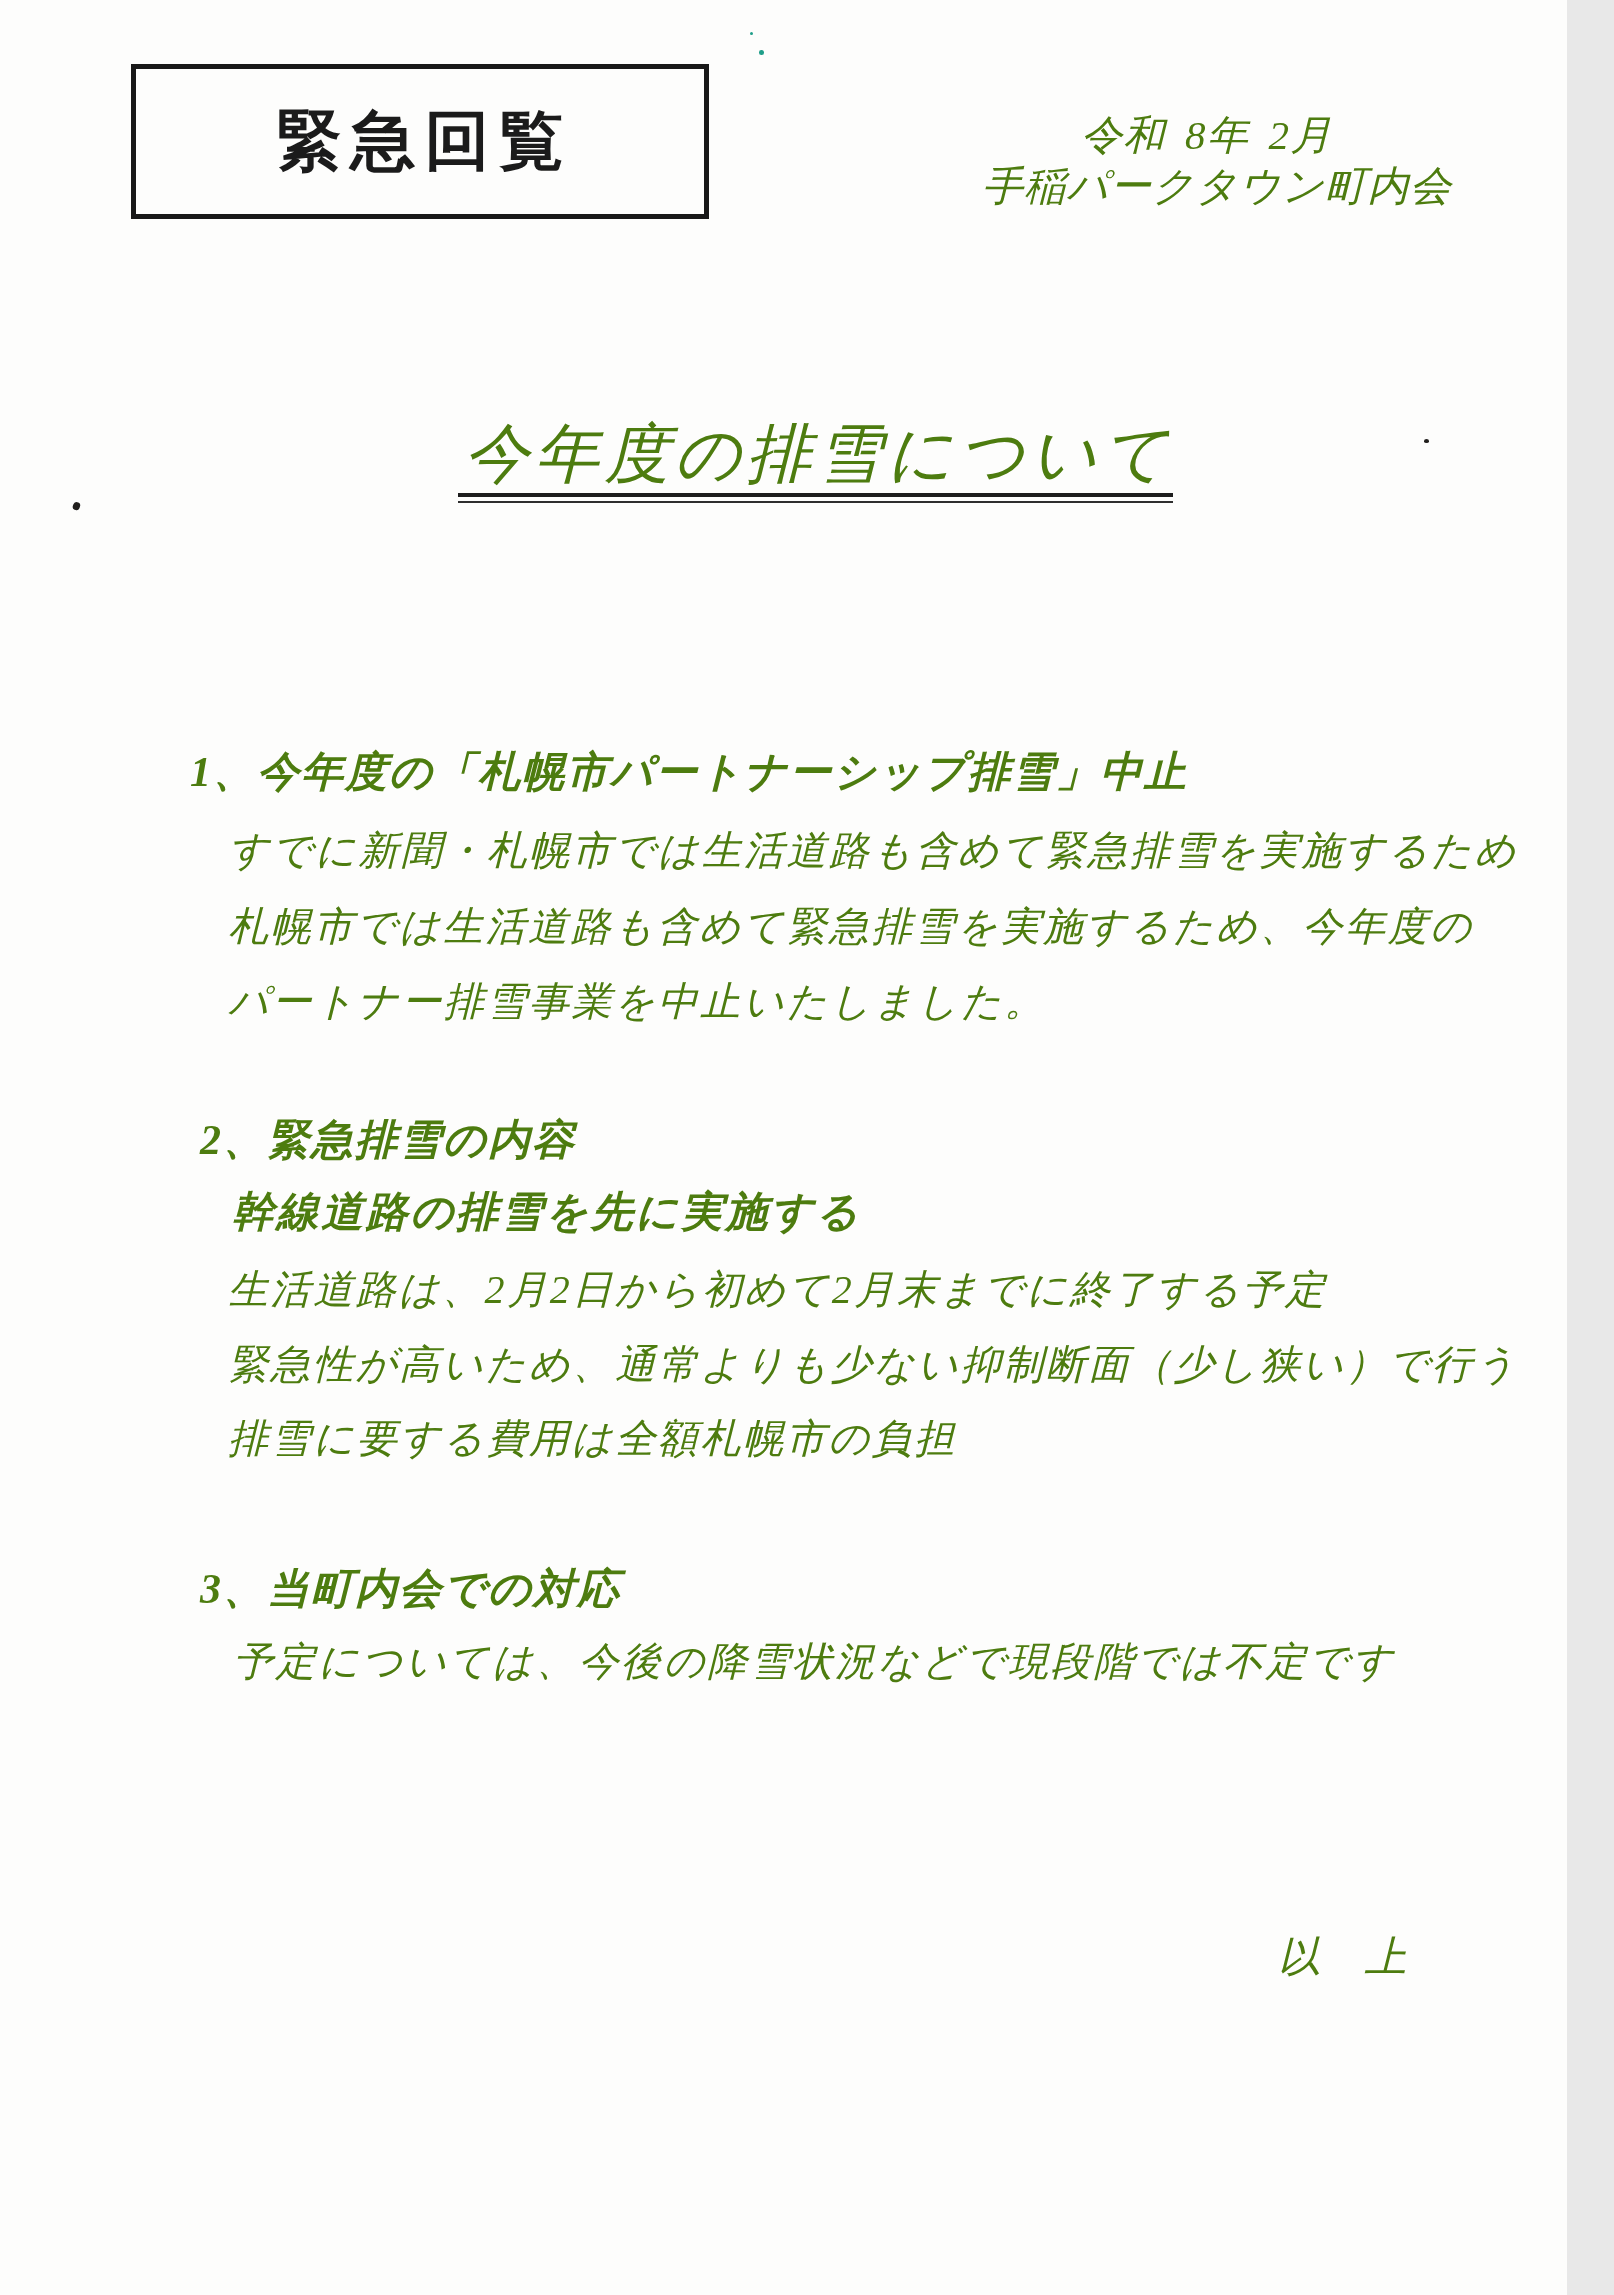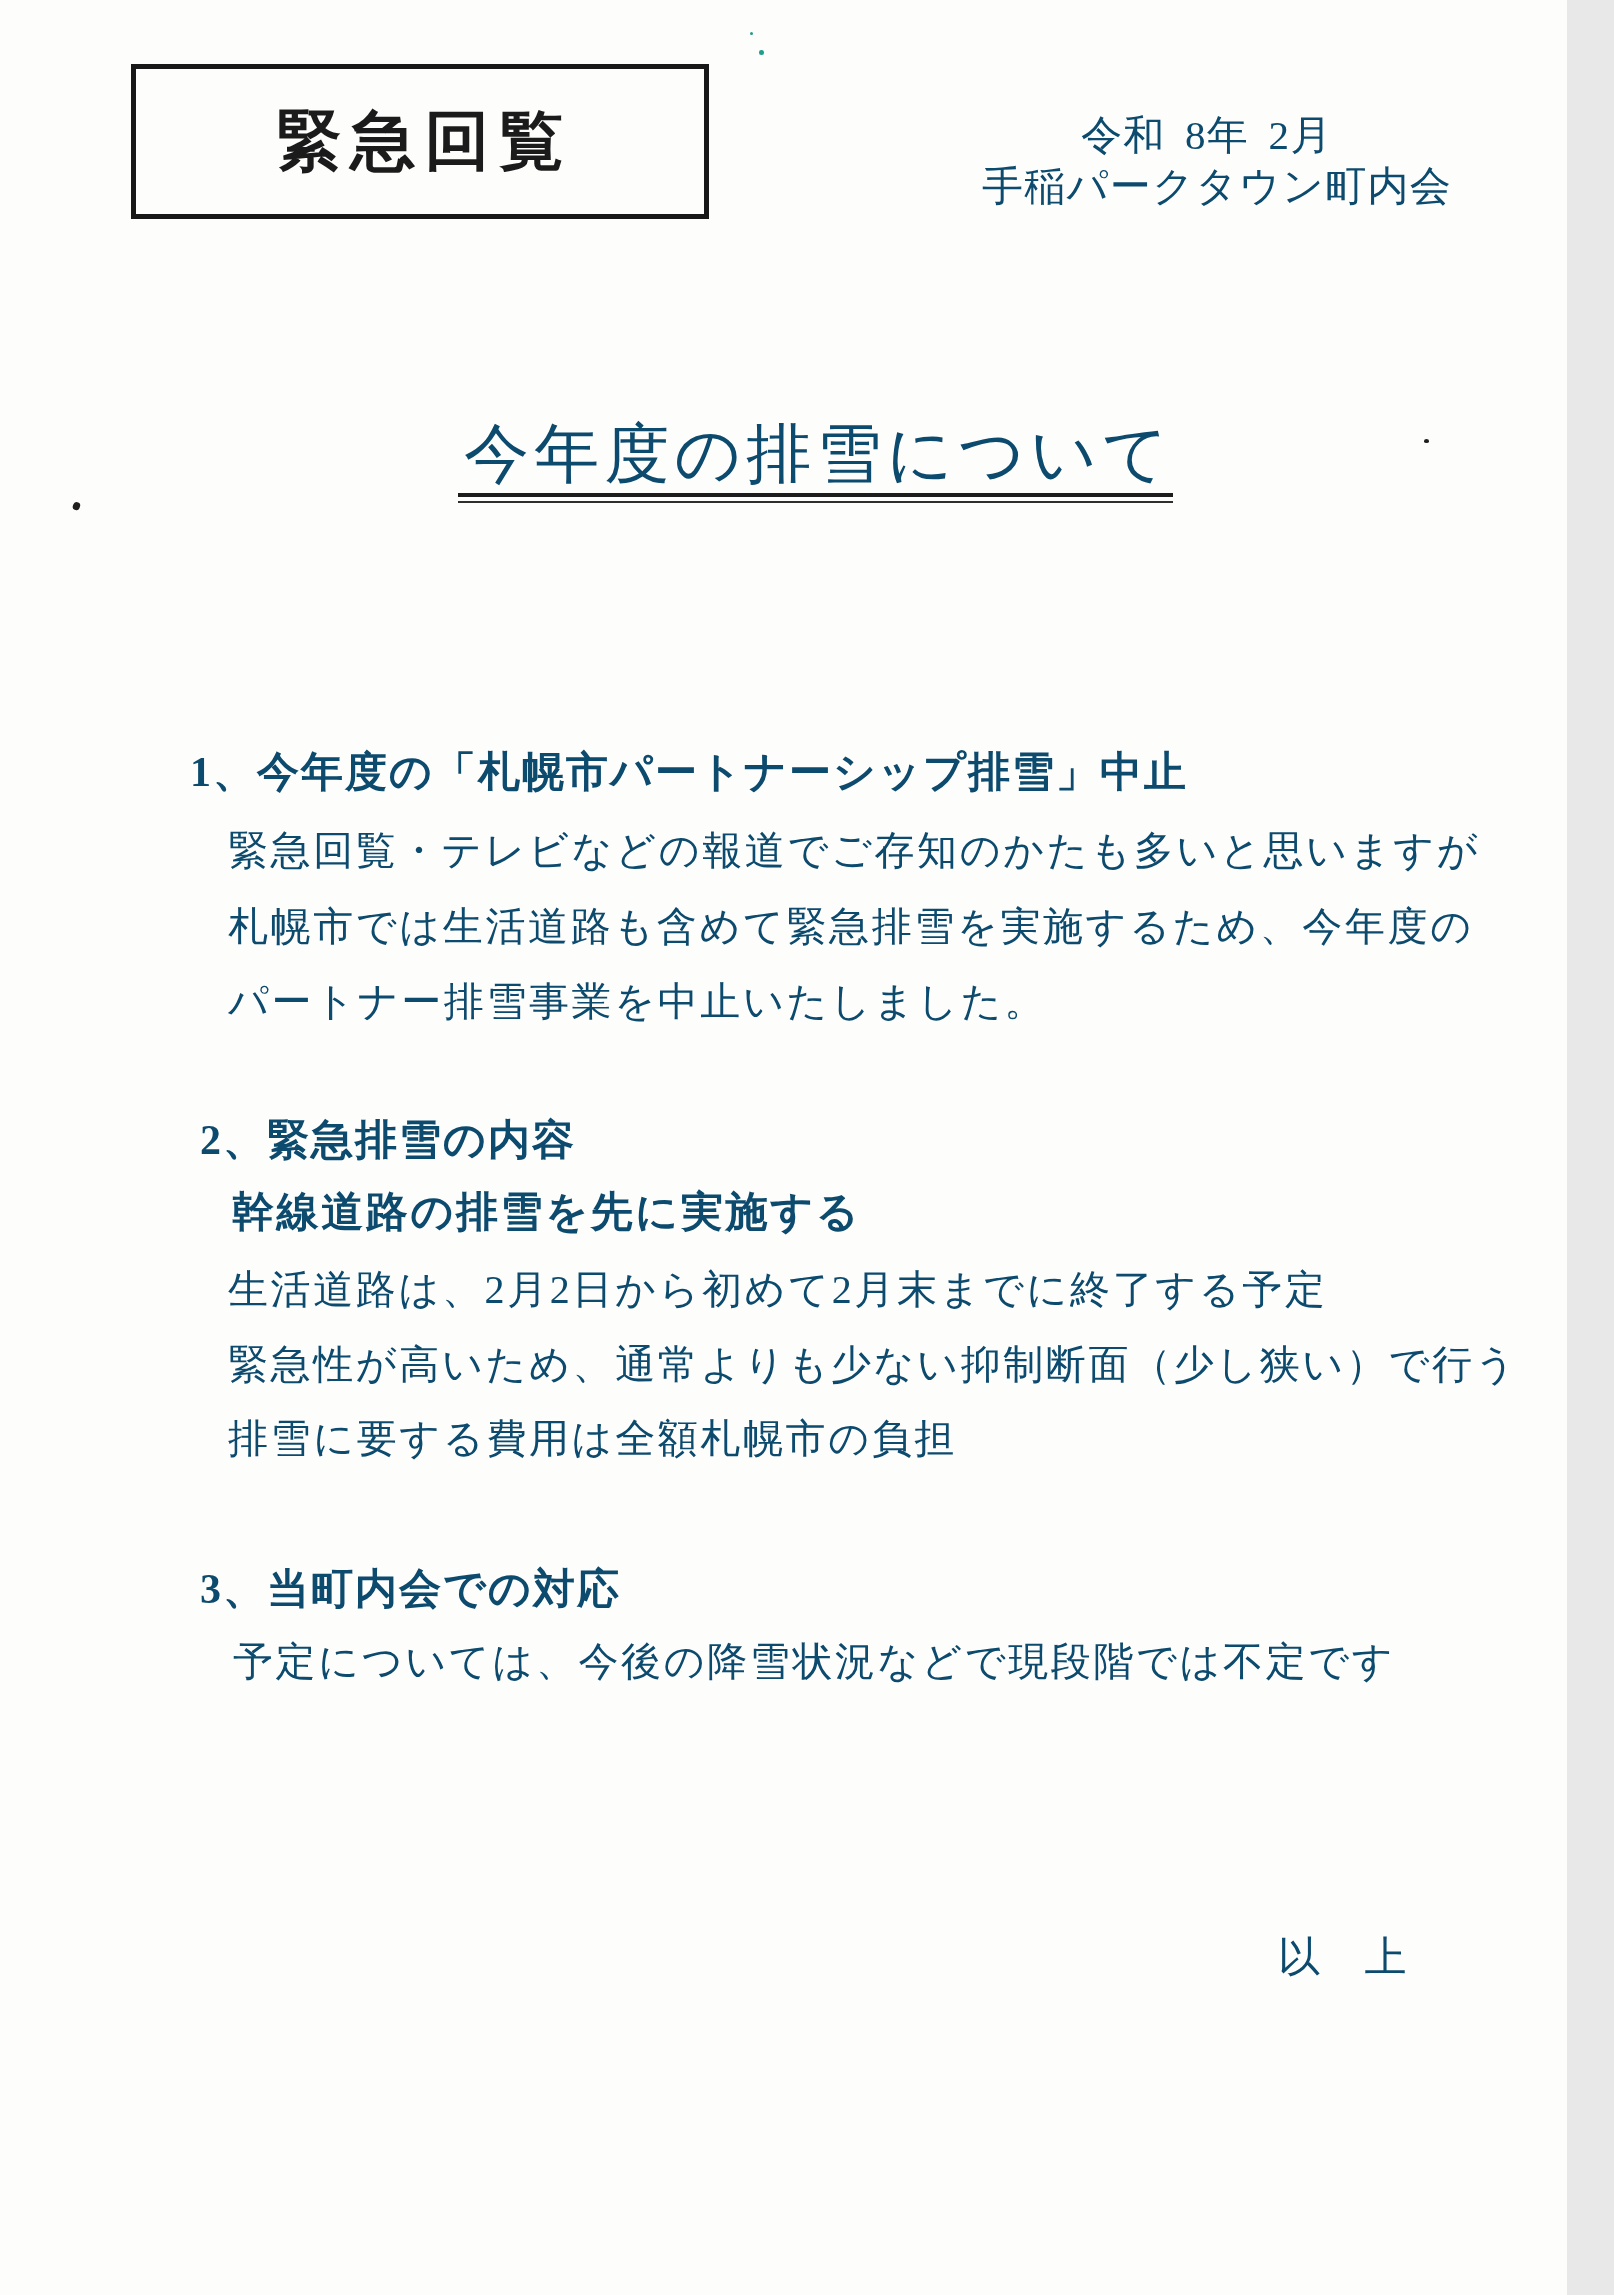--- a/index.html
+++ b/index.html
@@ -9,21 +9,22 @@
     height:2295px;
     background:#fdfdfc;
     overflow:hidden;
     font-family:"Liberation Serif","DejaVu Serif",serif;
     color:#1b1b1b;
   }
   .line{
     position:absolute;
     white-space:nowrap;
     line-height:1;
-    color:#0c4a6e;
+    color:#4d7c0f;
+    font-style:italic;
   }
   .stamp-box{
     position:absolute;
     left:131px; top:64px;
     width:568px; height:145px;
     border:5.9px solid #181818;
     display:flex;
     align-items:center;
     justify-content:center;
   }
@@ -63,21 +64,21 @@
   </div>
 
   <div class="line hdr" style="left:1081px; top:115px; word-spacing:7.9px;">令和 8年 2月</div>
   <div class="line doc-title">今年度の排雪について</div>
 
   <div class="line hdr" style="left:982px; top:166px;">手稲パークタウン町内会</div>
   <div class="rule rule-thick"></div>
   <div class="rule rule-thin"></div>
 
   <div class="line heading" style="left:190px; top:751px;">1、今年度の「札幌市パートナーシップ排雪」中止</div>
-  <div class="line body-line" style="left:228px; top:831px;">緊急回覧・テレビなどの報道でご存知のかたも多いと思いますが</div>
+  <div class="line body-line" style="left:228px; top:831px;">すでに新聞・札幌市では生活道路も含めて緊急排雪を実施するため</div>
   <div class="line body-line" style="left:228px; top:907px;">札幌市では生活道路も含めて緊急排雪を実施するため、今年度の</div>
   <div class="line body-line" style="left:228px; top:982px;">パートナー排雪事業を中止いたしました。</div>
 
   <div class="line heading" style="left:200px; top:1119px;">2、緊急排雪の内容</div>
   <div class="line subheading" style="left:232px; top:1191px;">幹線道路の排雪を先に実施する</div>
   <div class="line body-line" style="left:228px; top:1270px;">生活道路は、2月2日から初めて2月末までに終了する予定</div>
   <div class="line body-line" style="left:228px; top:1345px;">緊急性が高いため、通常よりも少ない抑制断面（少し狭い）で行う</div>
   <div class="line body-line" style="left:228px; top:1419px;">排雪に要する費用は全額札幌市の負担</div>
 
   <div class="line heading" style="left:200px; top:1568px;">3、当町内会での対応</div>

